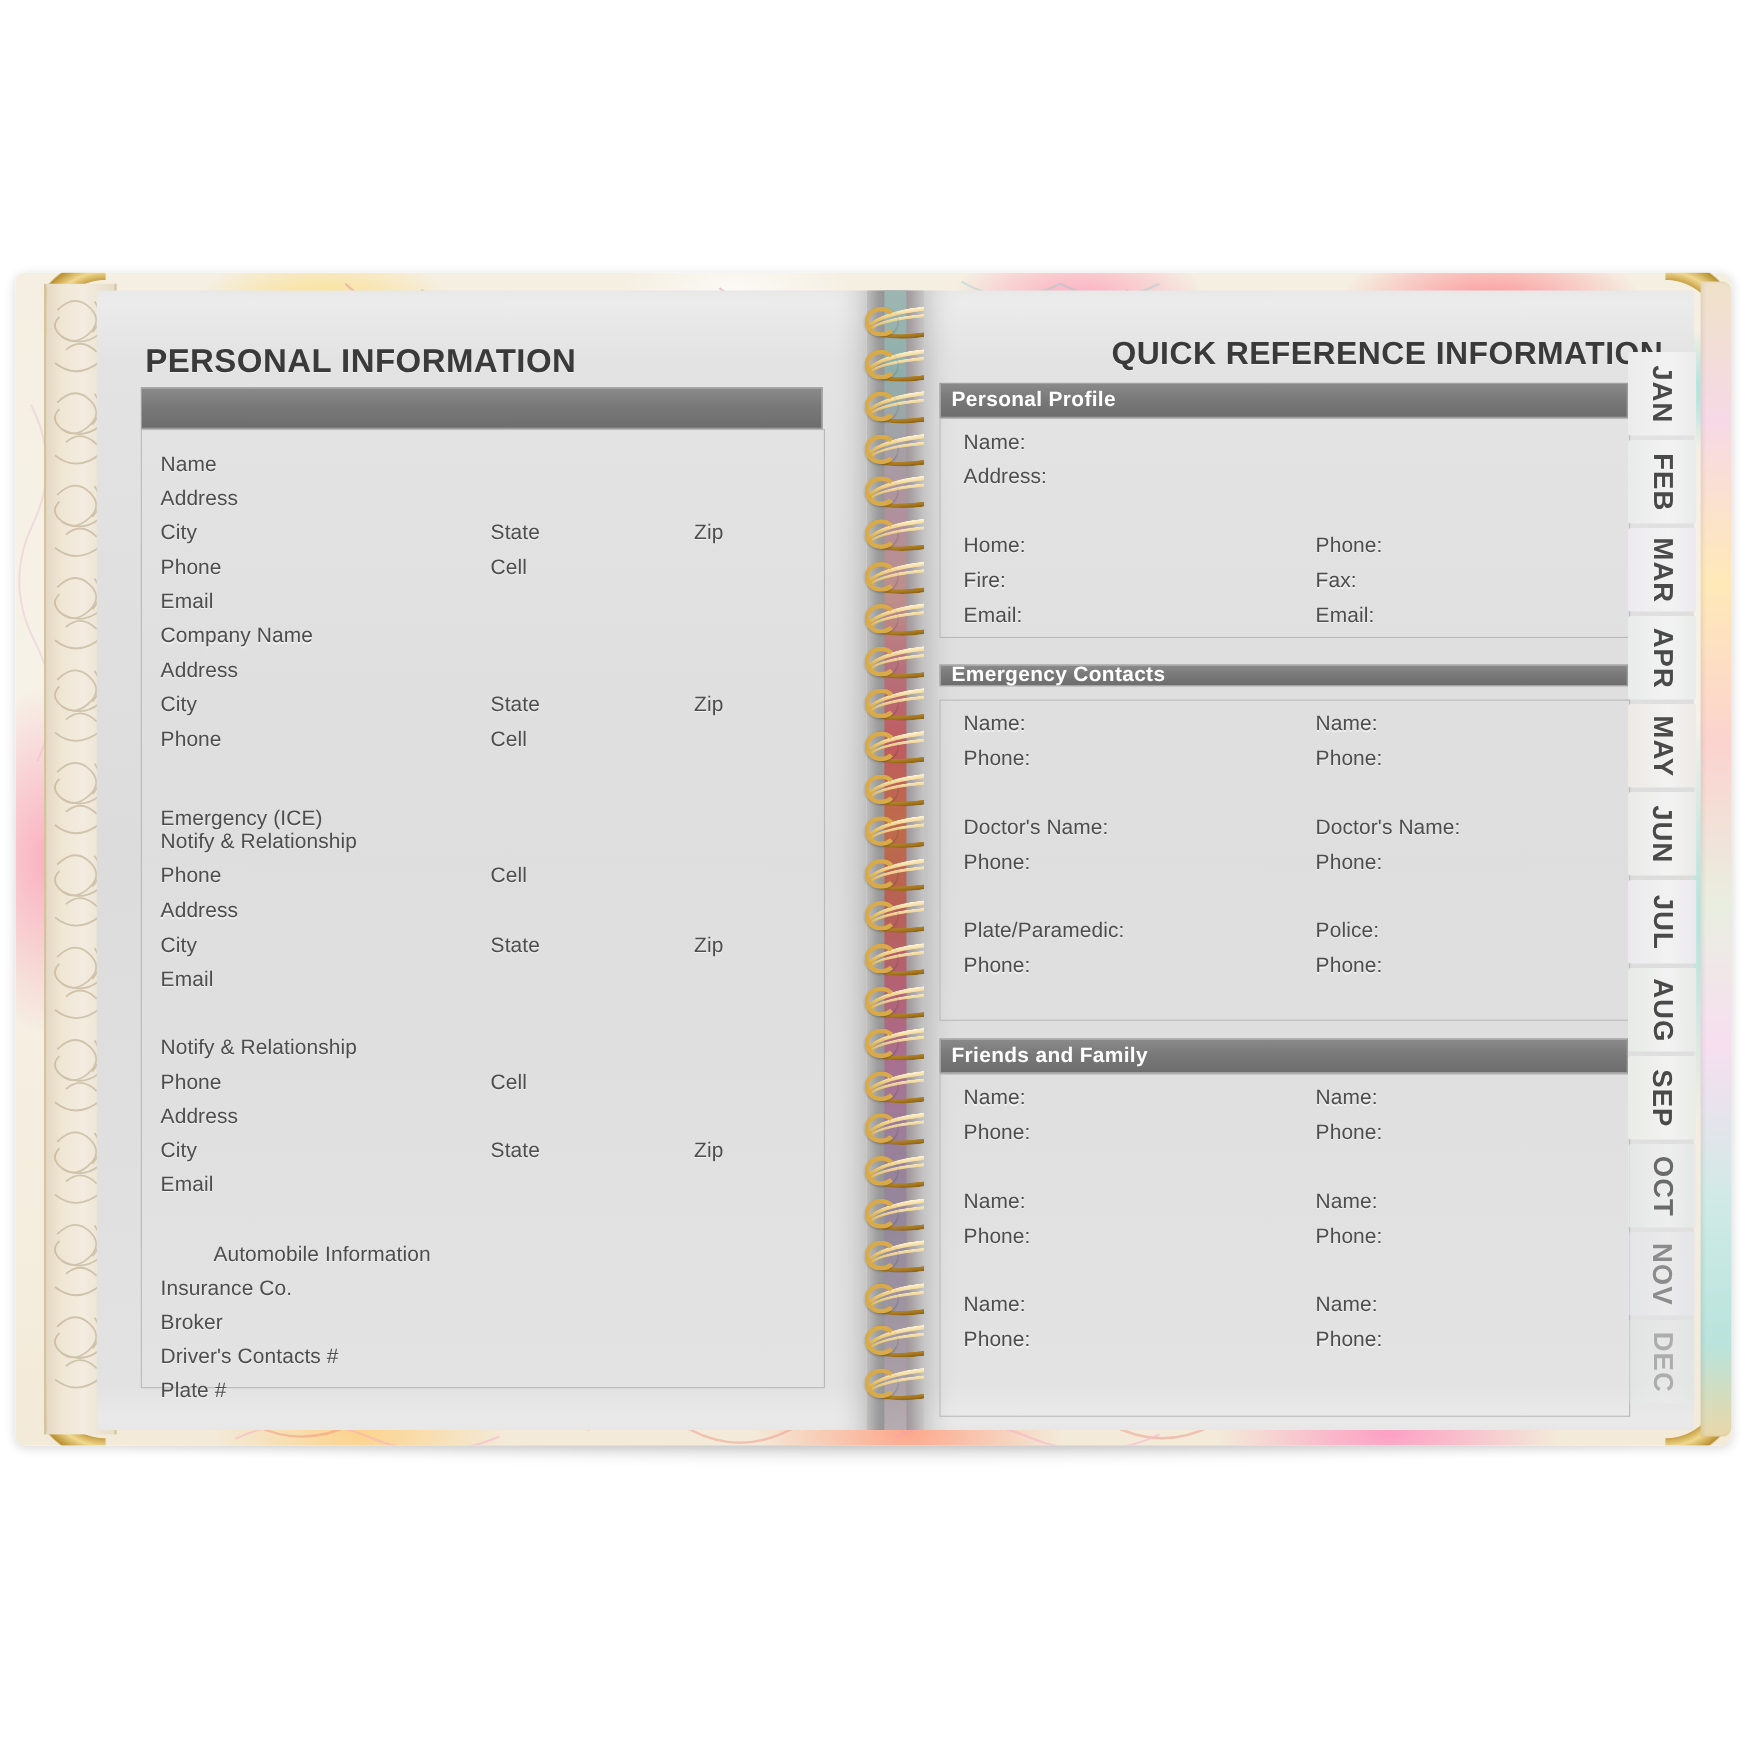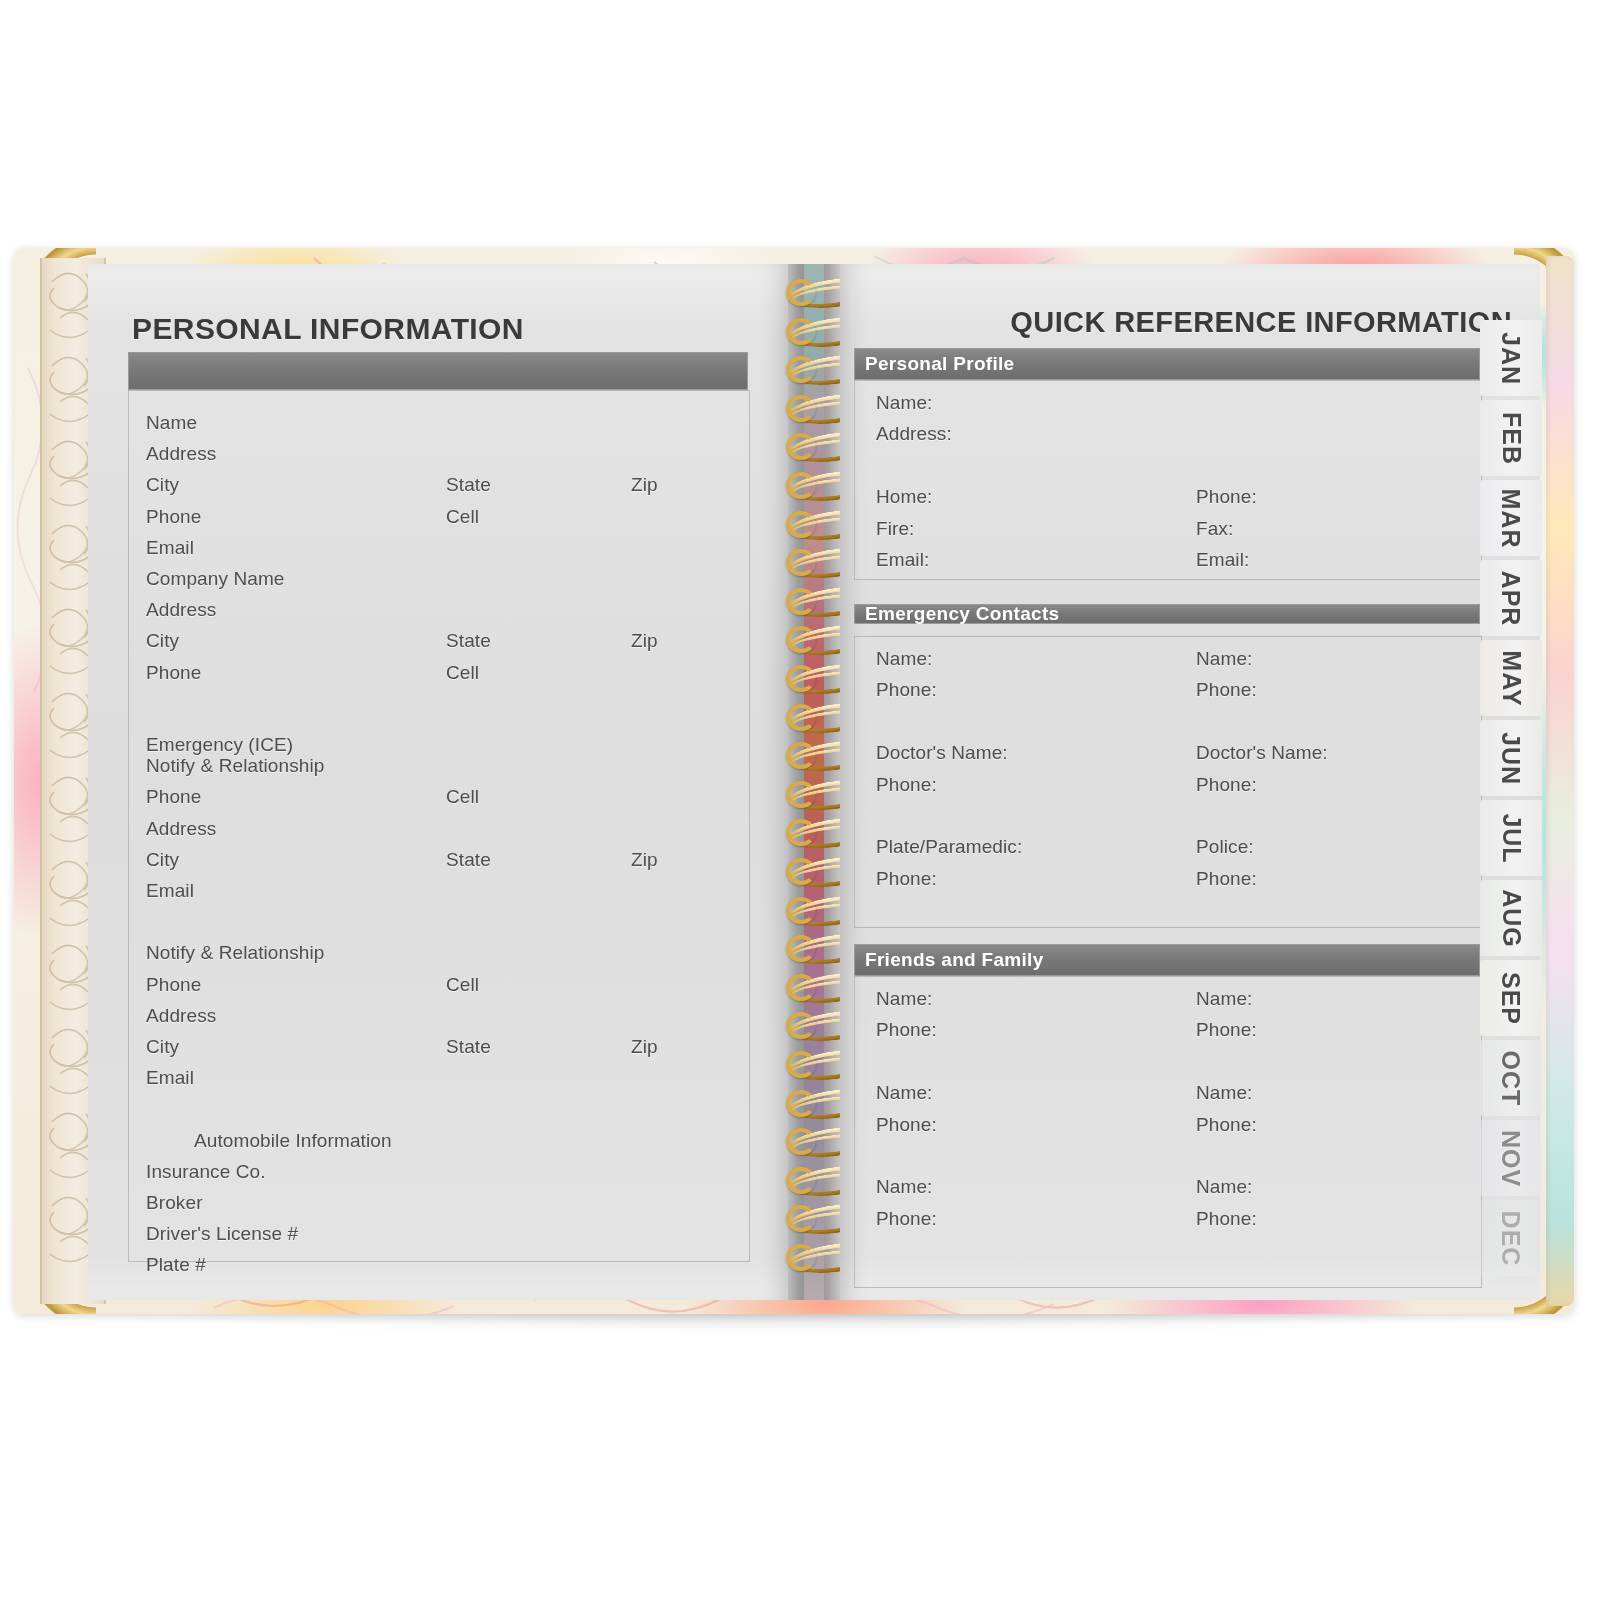--- a/index.html
+++ b/index.html
@@ -298,21 +298,21 @@
             <div class="fld" style="left: 58px; top: 709.6px;">Phone</div>
             <div class="fld" style="left: 358px; top: 709.6px;">Cell</div>
             <div class="fld" style="left: 58px; top: 740.8px;">Address</div>
             <div class="fld" style="left: 58px; top: 772px;">City</div>
             <div class="fld" style="left: 358px; top: 772px;">State</div>
             <div class="fld" style="left: 543px; top: 772px;">Zip</div>
             <div class="fld" style="left: 58px; top: 803.2px;">Email</div>
             <div class="fld" style="left: 58px; top: 865.6px; margin-left: 48px;">Automobile Information</div>
             <div class="fld" style="left: 58px; top: 896.8px;">Insurance Co.</div>
             <div class="fld" style="left: 58px; top: 928px;">Broker</div>
-            <div class="fld" style="left: 58px; top: 959.2px;">Driver's License #</div>
+            <div class="fld" style="left: 58px; top: 959.2px;">Driver's Contacts #</div>
             <div class="fld" style="left: 58px; top: 990.4px;">Plate #</div>
           </div>
       </div>
 
       <div class="gutter"></div>
       <div class="gutter-color"></div>
       <div class="coils" id="coils">
           <div class="coil" style="top: 12px;">
             <div class="ring"></div>
             <div class="ring2"></div>

